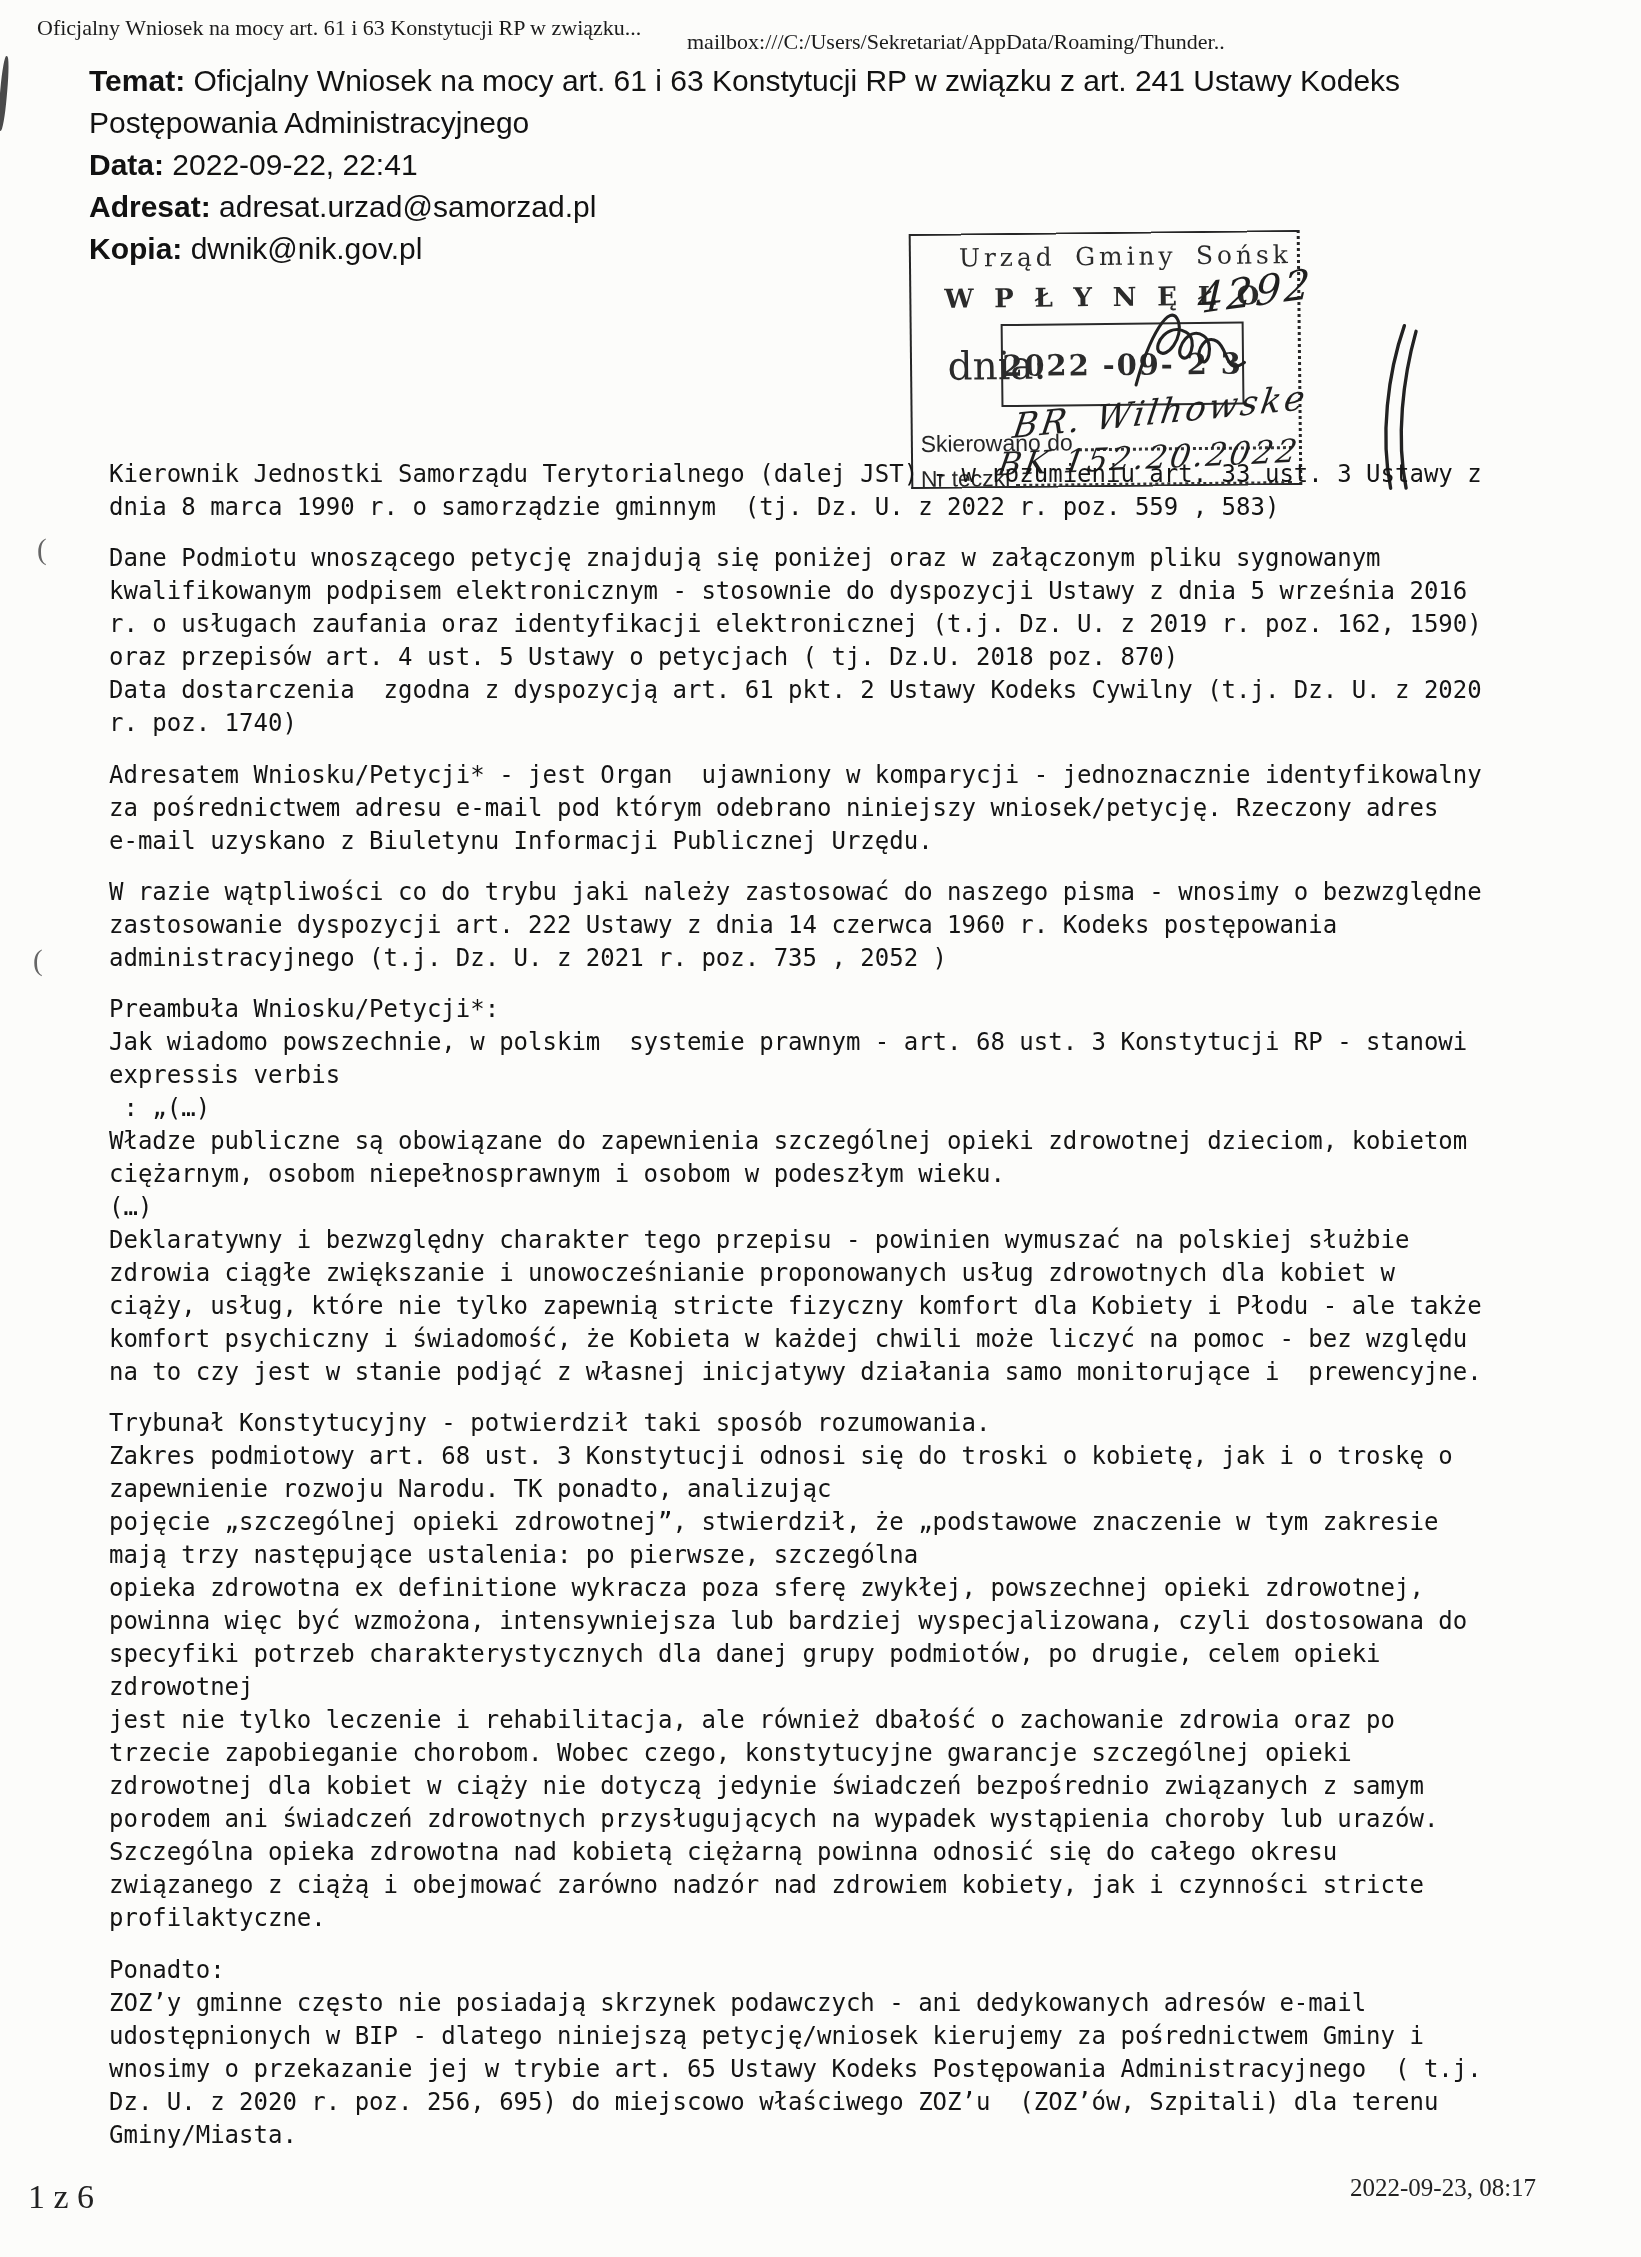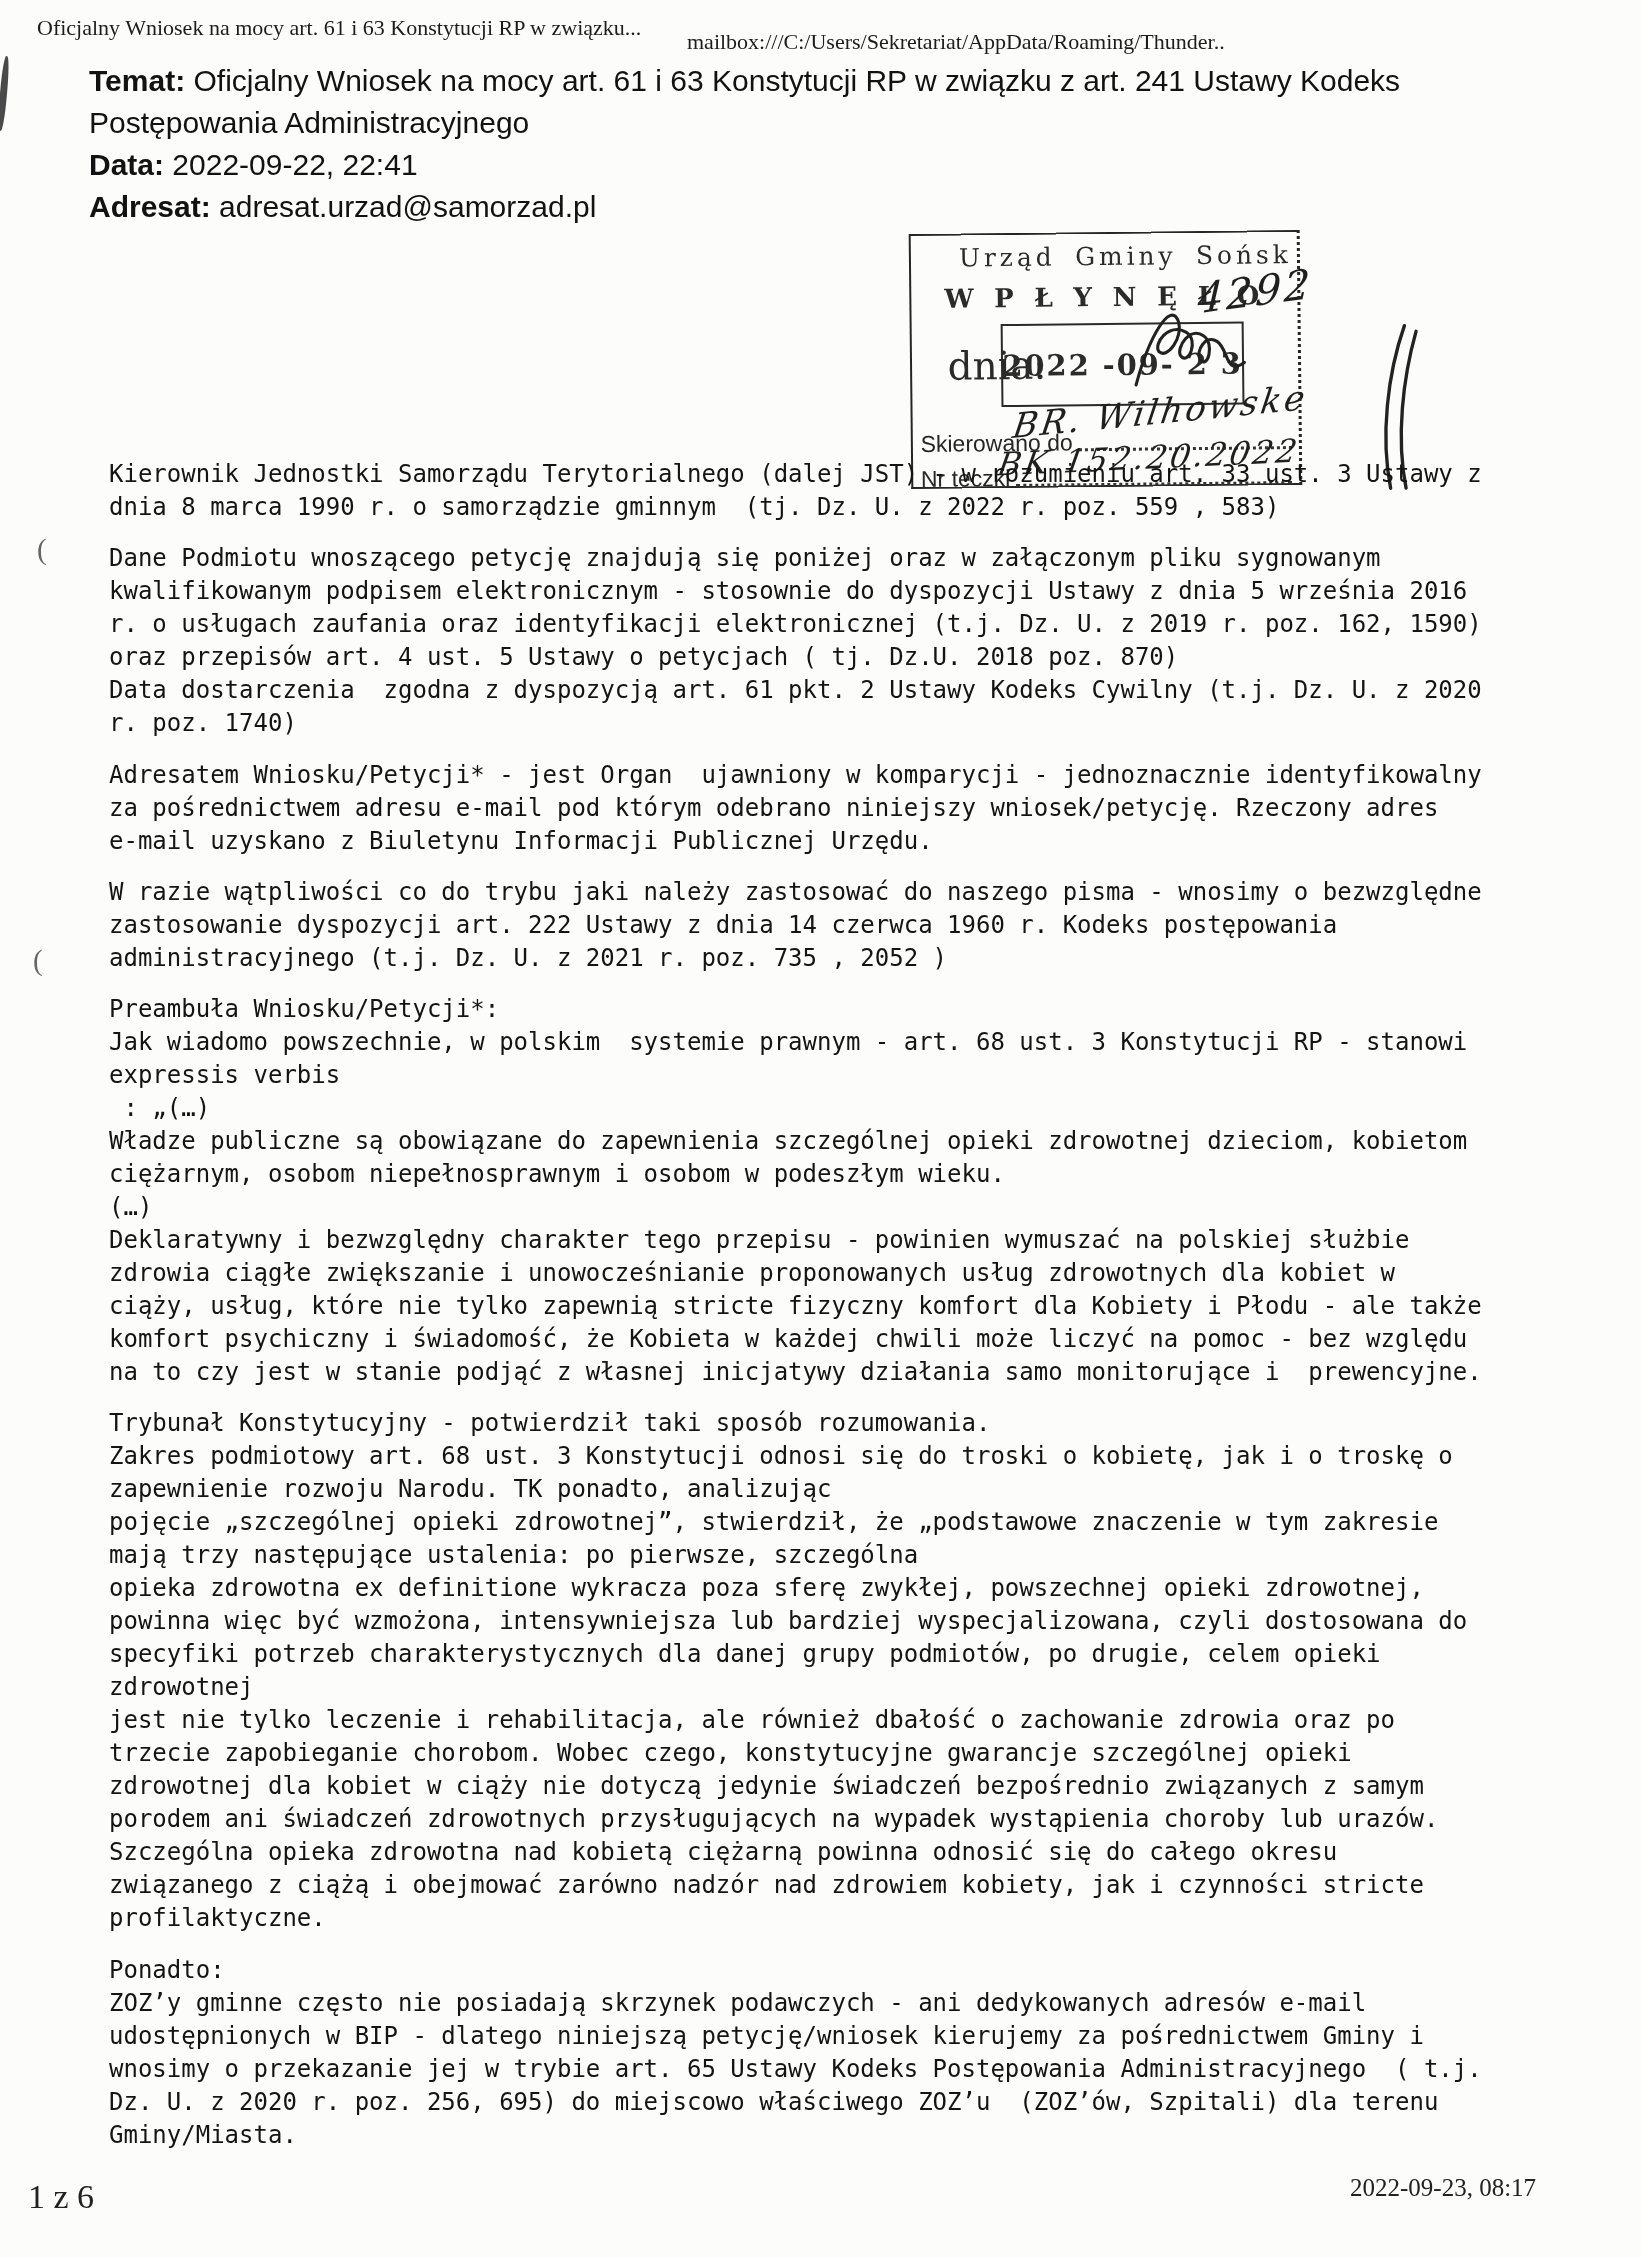--- a/index.html
+++ b/index.html
@@ -65,20 +65,24 @@
     <b>Temat:</b>
     <span>Oficjalny Wniosek na mocy art. 61 i 63 Konstytucji RP w związku z art. 241 Ustawy Kodeks Postępowania Administracyjnego</span>
   </div>
   <div class="eh-entry">
     <b>Data:</b>
     <span>2022-09-22, 22:41</span>
   </div>
   <div class="eh-entry">
     <b>Adresat:</b>
     <span>adresat.urzad@samorzad.pl</span>
+  </div>
+  <div class="eh-entry">
+    <b>Kopia:</b>
+    <span>dwnik@nik.gov.pl</span>
   </div>
 </div>
 
 <div class="stamp">
   <div class="st-office">Urząd Gminy Sońsk</div>
   <div class="st-received">W P Ł Y N Ę Ł O</div>
   <div class="st-hw-number handwriting">4292</div>
   <div class="st-date-label">dnia:</div>
   <div class="st-date-box">
     <span class="st-date-value">2022 -09- 2 3</span>

